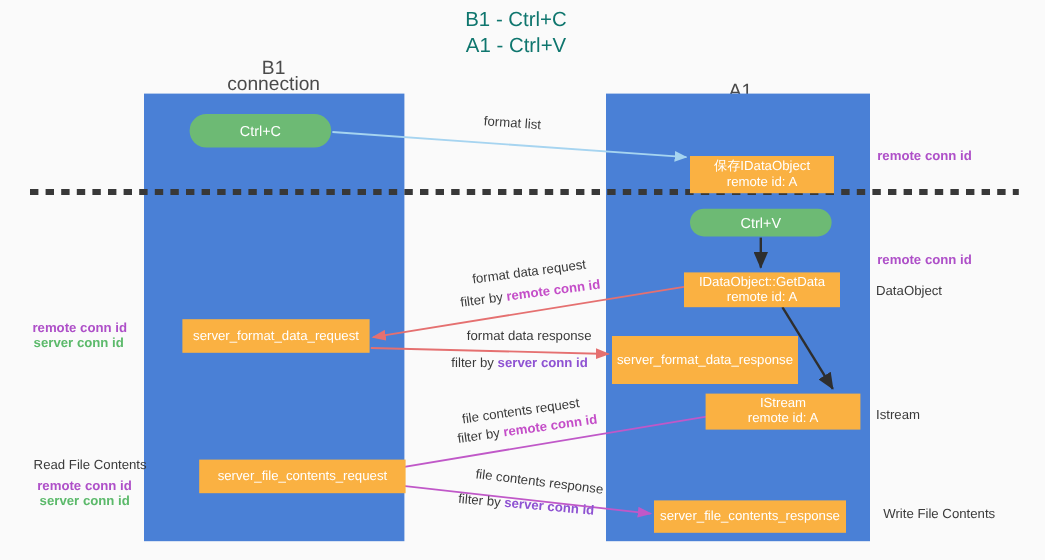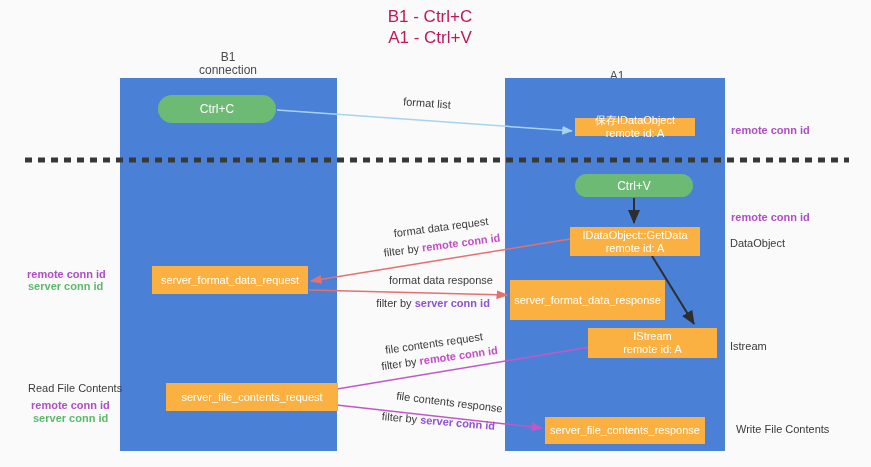--- a/index.html
+++ b/index.html
@@ -18,25 +18,25 @@
     --text-dark: #3A3A3A;
   }
   * { margin:0; padding:0; box-sizing:border-box; }
   body { font-family: "Liberation Sans", sans-serif; background:#fff; }
   .canvas {
     position:relative; width:871px; height:467px;
     background:#FAFAFA; overflow:hidden;
   }
   .title {
     position:absolute; left:320px; top:6px; width:220px;
-    text-align:center; font-size:17px; line-height:21px; color:#be185d;
+    text-align:center; font-size:17px; line-height:21px; color:#0f766e;
   }
   .col-header {
     position:absolute; width:140px; text-align:center;
-    font-size:12px; line-height:13px; color:#4A4A4A;
+    font-size:16px; line-height:13px; color:#4A4A4A;
   }
   .lifeline { position:absolute; background:var(--lifeline-blue); }
   .arrows { position:absolute; left:0; top:0; pointer-events:none; }
   .arrow-blue    { stroke:var(--light-blue-arrow); stroke-width:1.5; }
   .arrow-black   { stroke:var(--black-arrow); stroke-width:2; }
   .arrow-salmon  { stroke:var(--salmon-arrow); stroke-width:1.5; }
   .arrow-magenta { stroke:var(--magenta-arrow); stroke-width:1.5; }
   .dash-sep { stroke:var(--dash-color); stroke-width:5; stroke-dasharray:7 6; }
   .mk-blue    { fill:var(--light-blue-arrow); }
   .mk-black   { fill:var(--black-arrow); }
@@ -102,21 +102,21 @@
     <line class="arrow-black" x1="652" y1="256" x2="694" y2="324" marker-end="url(#mblack)"></line>
     <line class="arrow-salmon" x1="570" y1="239" x2="311" y2="281" marker-end="url(#msalmon)"></line>
     <line class="arrow-salmon" x1="309" y1="290" x2="507" y2="295" marker-end="url(#msalmon)"></line>
     <line class="arrow-magenta" x1="590" y1="347" x2="307" y2="394" marker-end="url(#mmagenta)"></line>
     <line class="arrow-magenta" x1="310" y1="402" x2="542" y2="428" marker-end="url(#mmagenta)"></line>
   </svg>
 
   <div class="node green" style="left:158px;top:95px;width:118px;height:28px;">
     <div>Ctrl+C</div>
   </div>
-  <div class="node orange" style="left:575px;top:118px;width:120px;height:18px;">
+  <div class="node orange" style="left:575px;top:130px;width:120px;height:31px;">
     <div>保存IDataObject</div>
     <div>remote id: A</div>
   </div>
   <div class="node green" style="left:575px;top:174px;width:118px;height:23px;">
     <div>Ctrl+V</div>
   </div>
   <div class="node orange" style="left:570px;top:227px;width:130px;height:29px;">
     <div>IDataObject::GetData</div>
     <div>remote id: A</div>
   </div>

